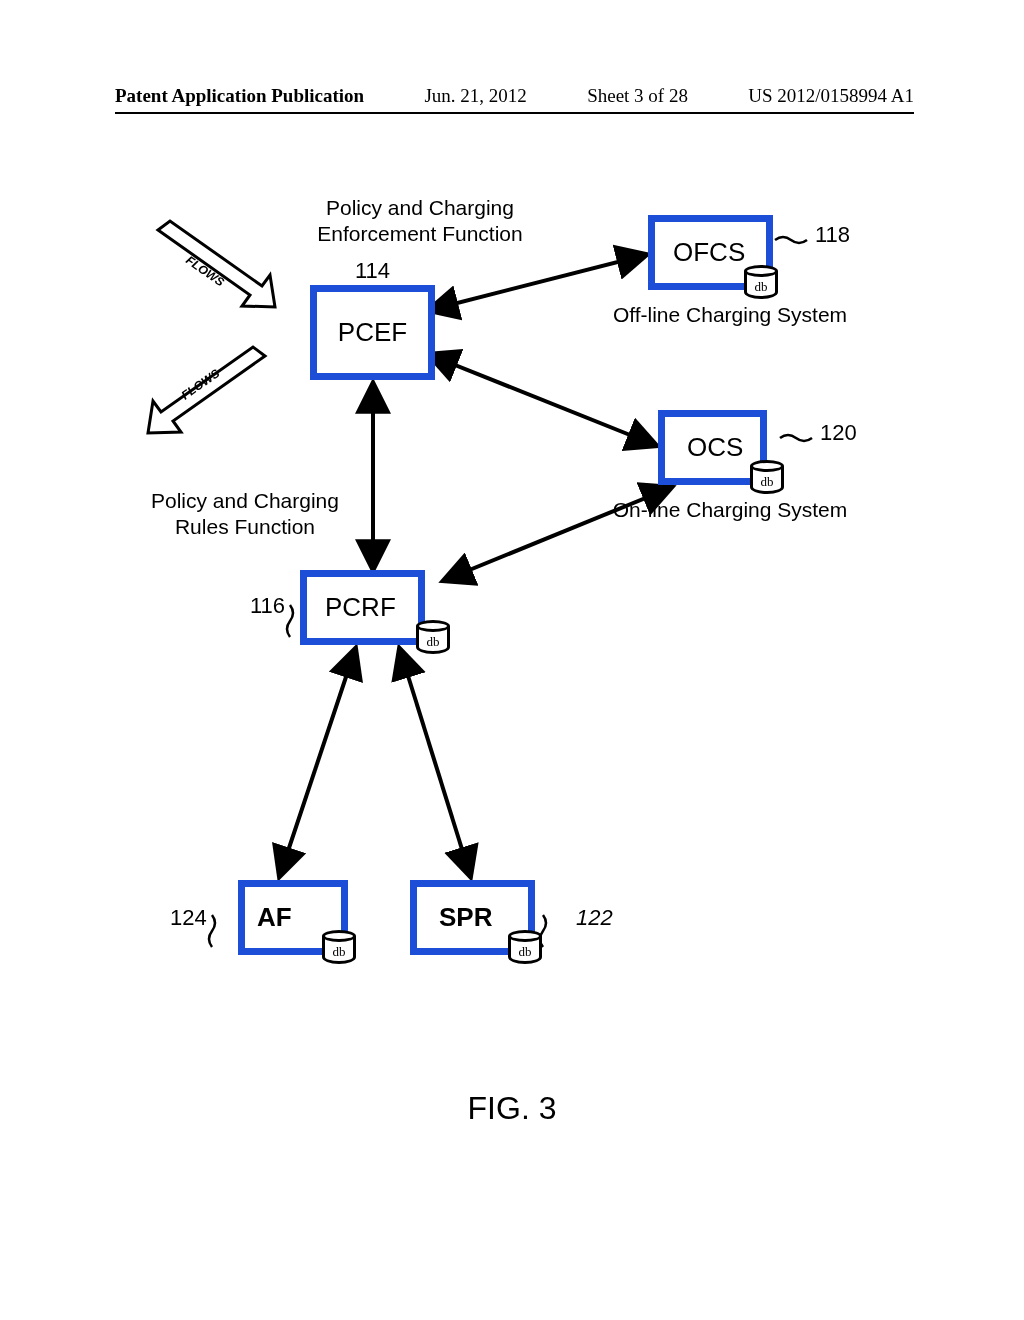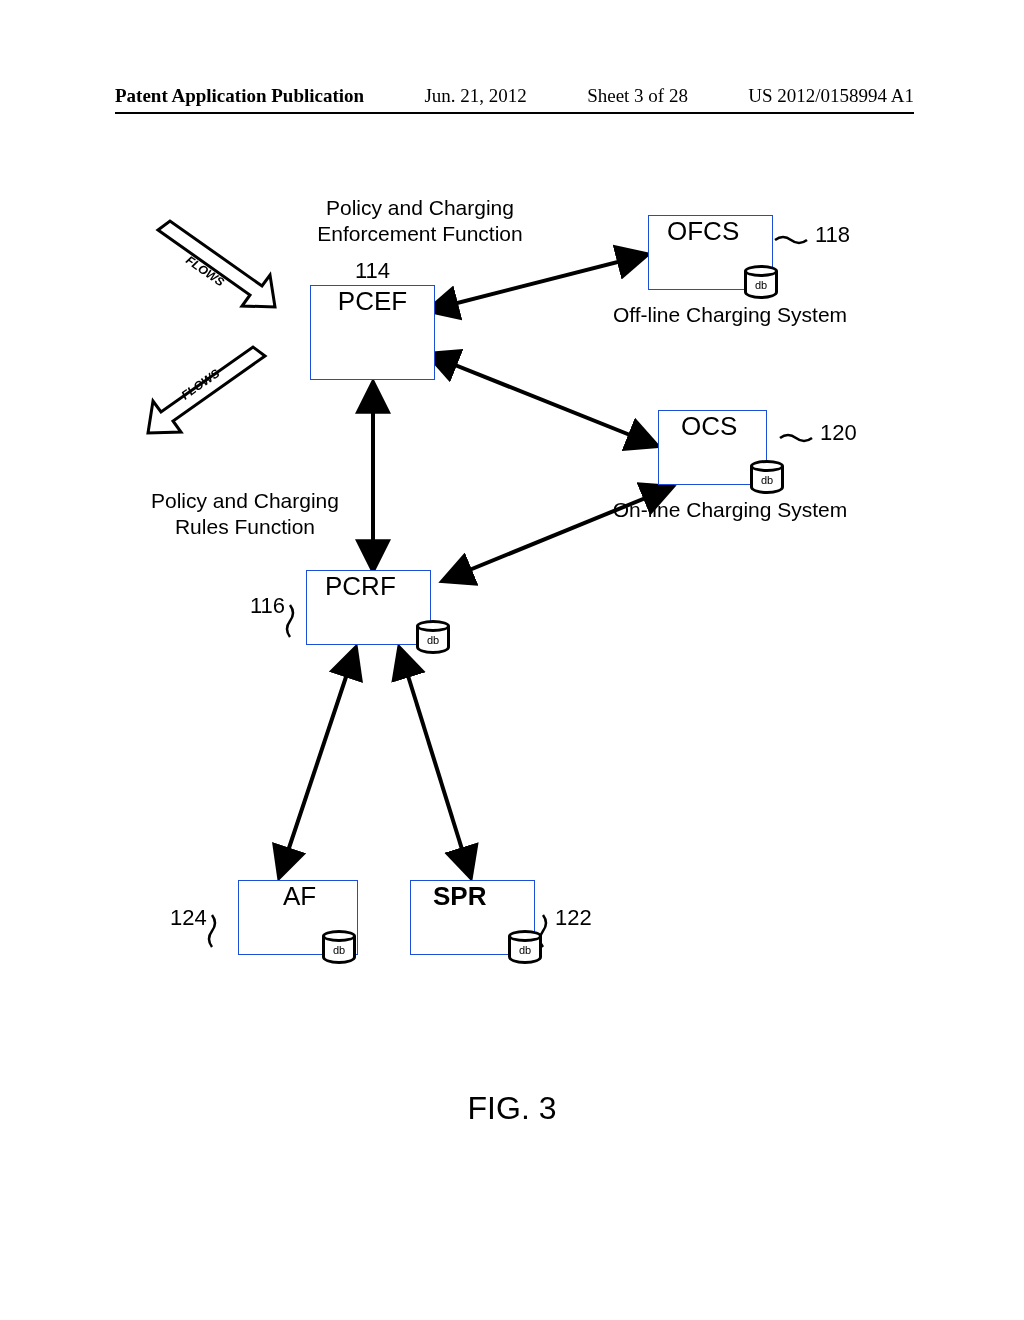--- a/index.html
+++ b/index.html
@@ -32,24 +32,24 @@
   }
   .diagram {
     position: absolute;
     top: 180px;
     left: 100px;
     width: 830px;
     height: 870px;
   }
   .node-box {
     position: absolute;
-    border: 1px solid #1d4ed8;
+    border: 7px solid #1d4ed8;
     background: #fff;
     display: flex;
-    align-items: flex-start;
+    align-items: center;
     justify-content: center;
     font-size: 26px;
     font-weight: normal;
   }
   .db {
     position: absolute;
     width: 34px;
     height: 40px;
   }
   .db .cyl-body {
@@ -70,21 +70,22 @@
     height: 12px;
     border: 3px solid #000;
     border-radius: 50%;
     background: #fff;
   }
   .db .lbl {
     position: absolute;
     top: 14px;
     width: 34px;
     text-align: center;
-    font-size: 11px;
+    font-size: 13px;
+    font-family: Liberation Serif, serif;
   }
   .label {
     position: absolute;
     font-size: 21px;
     text-align: center;
     line-height: 1.25;
   }
   .ref {
     position: absolute;
     font-size: 22px;
@@ -186,44 +187,44 @@
       <div class="cyl-top"></div>
     <div class="lbl">db</div>
   </div>
   <div class="ref" style="top:240px; left:720px;">120</div>
   <div class="label" style="top:317px; left:500px; width:260px;">On-line Charging System</div>
 
   <div class="label" style="top:308px; left:40px; width:210px; white-space:pre-line;">Policy and Charging
 Rules Function</div>
   <div class="ref" style="top:413px; left:150px;">116</div>
 
-  <div class="node-box" style="top:390px; left:206px; width:125px; height:75px; justify-content:flex-start; padding-left:18px;">
+  <div class="node-box" style="top:390px; left:200px; width:125px; height:75px; justify-content:flex-start; padding-left:18px;">
     <span>PCRF</span>
   </div>
   <div class="db" style="top:440px; left:316px;">
     <div class="cyl-body"></div>
       <div class="cyl-top"></div>
     <div class="lbl">db</div>
   </div>
 
   <div class="ref" style="top:725px; left:70px;">124</div>
-  <div class="node-box" style="top:700px; left:138px; width:120px; height:75px; justify-content:flex-start; padding-left:44px;">
+  <div class="node-box" style="top:700px; left:138px; width:110px; height:75px; justify-content:flex-start; padding-left:12px;font-weight:bold;">
     <span>AF</span>
   </div>
   <div class="db" style="top:750px; left:222px;">
     <div class="cyl-body"></div>
       <div class="cyl-top"></div>
     <div class="lbl">db</div>
   </div>
 
   <div class="node-box" style="top:700px; left:310px; width:125px; height:75px; justify-content:flex-start; padding-left:22px;font-weight:bold;">
     <span>SPR</span>
   </div>
   <div class="db" style="top:750px; left:408px;">
     <div class="cyl-body"></div>
       <div class="cyl-top"></div>
     <div class="lbl">db</div>
   </div>
-  <div class="ref" style="top:725px; left:455px;">122</div>
+  <div class="ref" style="top:725px; left:476px;font-style:italic;">122</div>
 
 </div>
 
 <div class="fig-caption">FIG. 3</div>
 
 </body></html>

